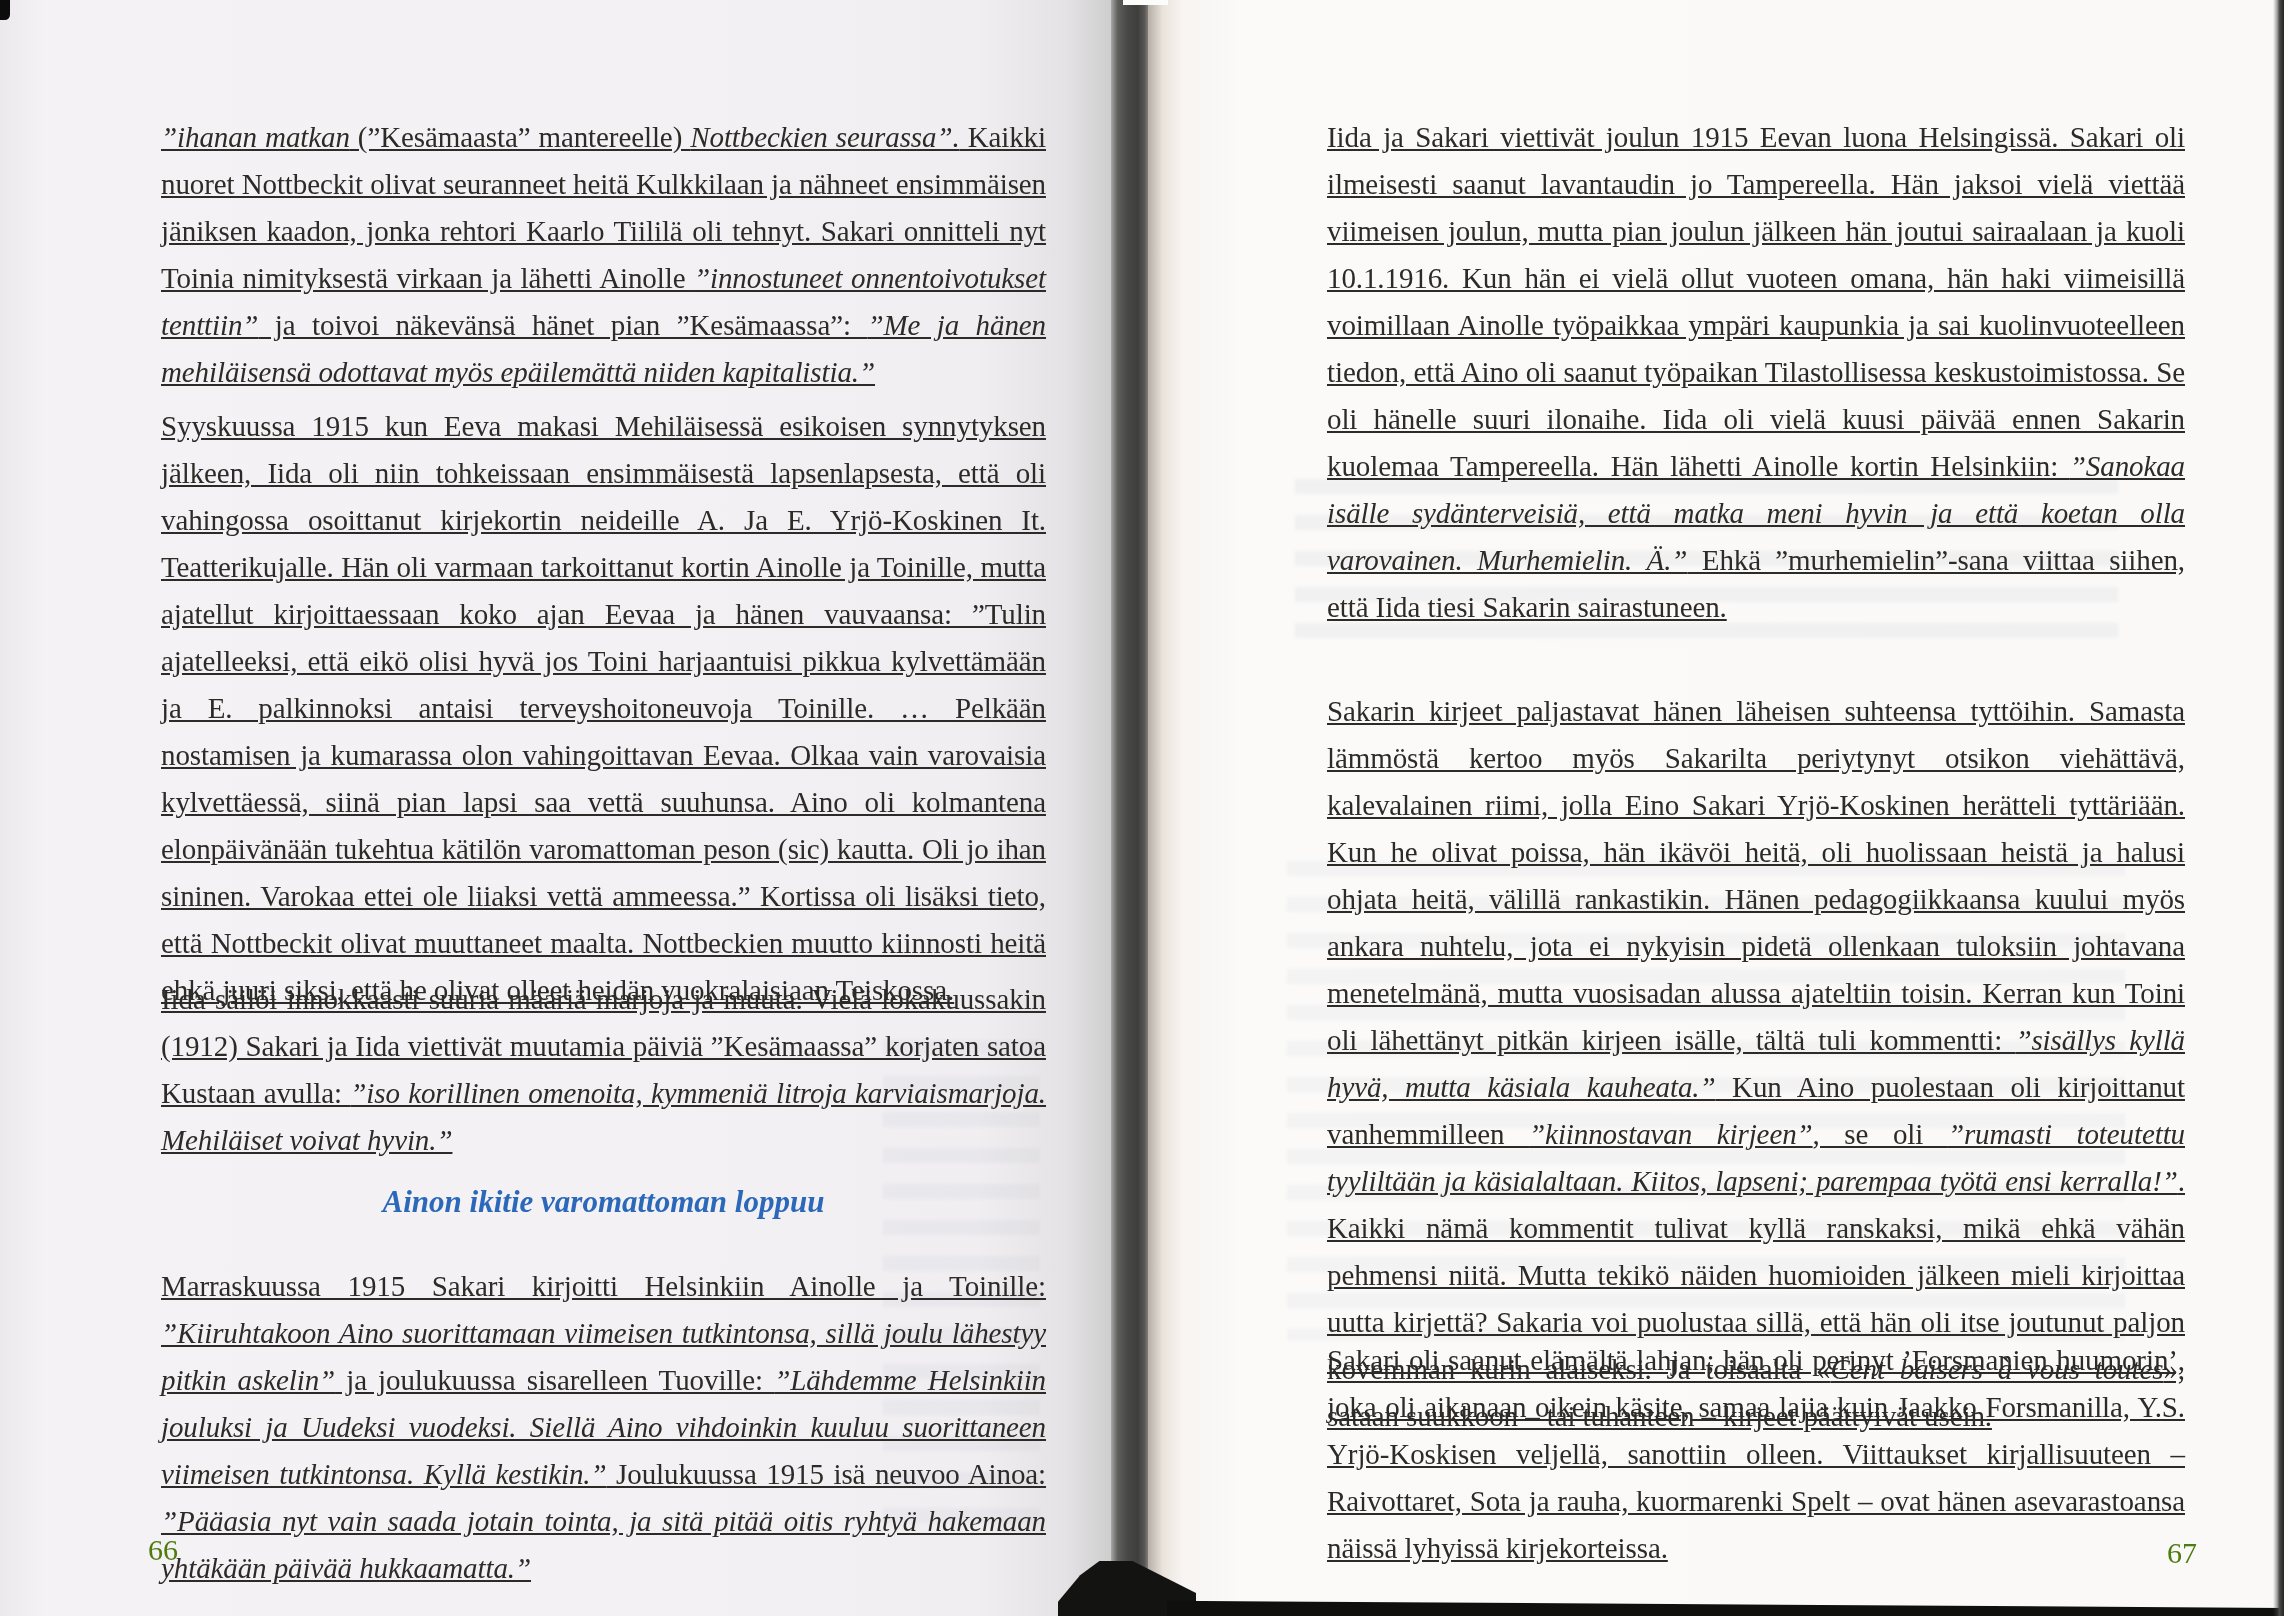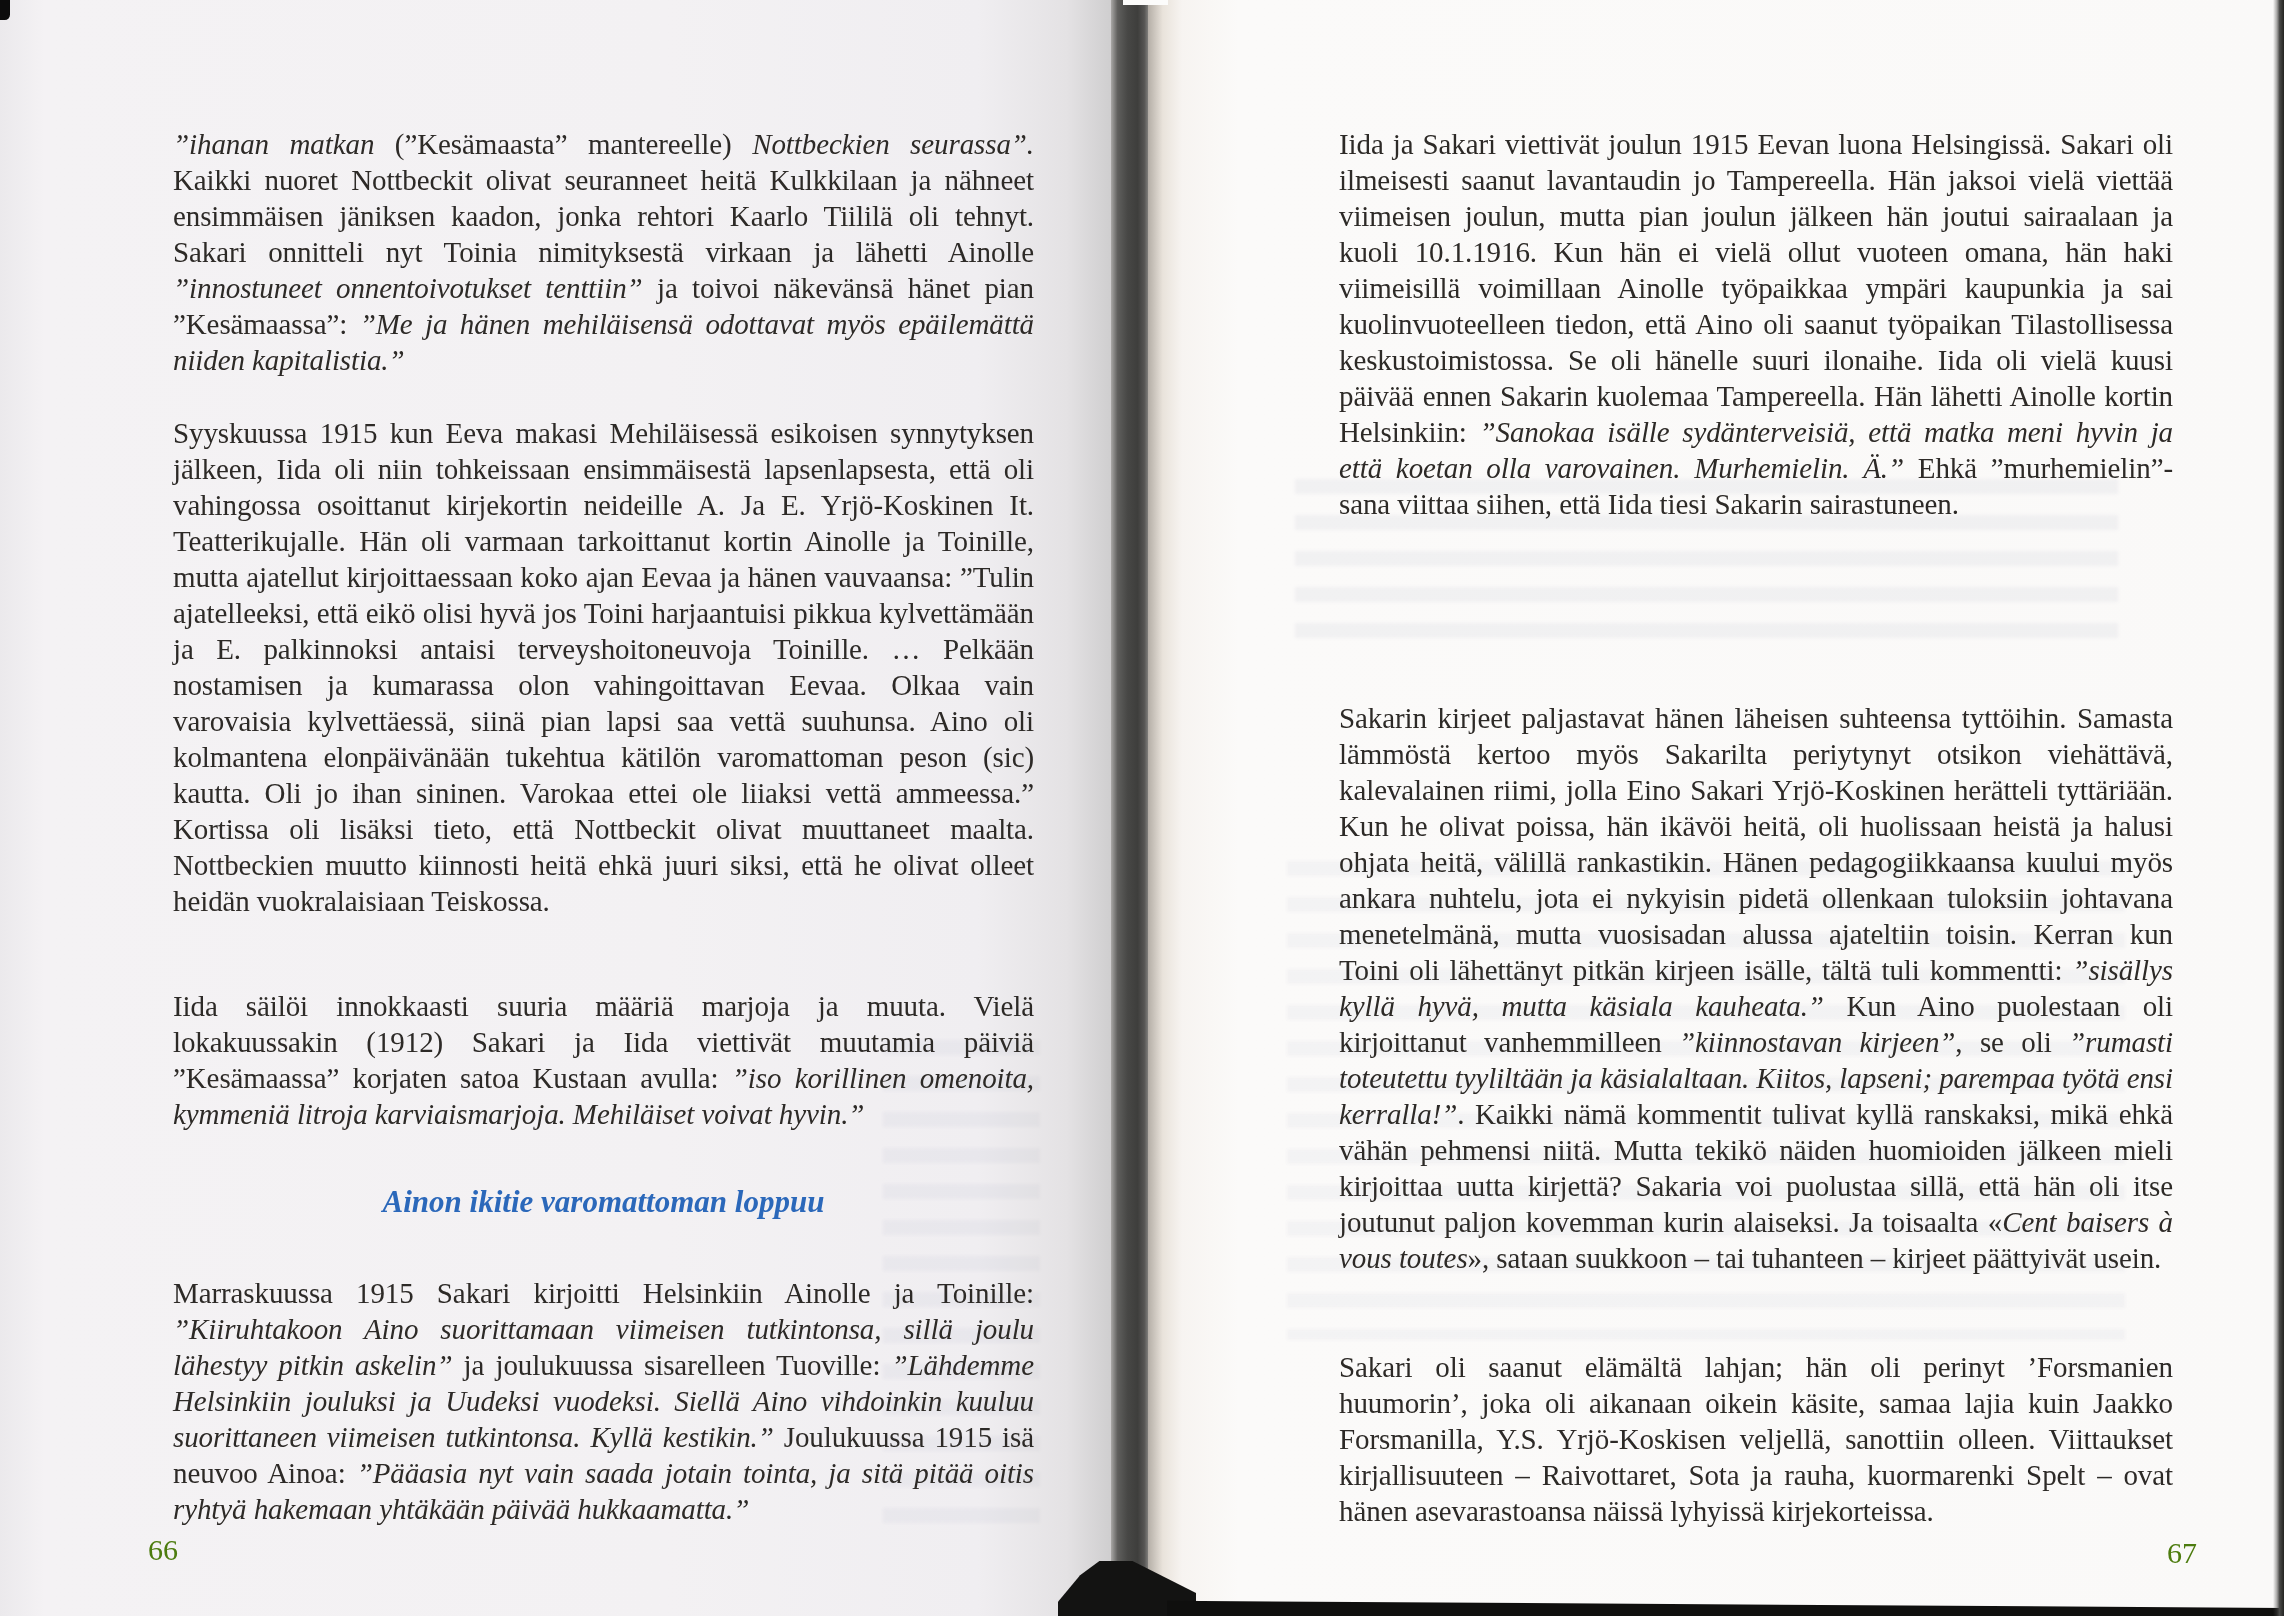--- a/index.html
+++ b/index.html
@@ -32,22 +32,22 @@
     clip-path:polygon(30% 0,54% 0,100% 58%,100% 100%,0 100%,0 74%,16% 26%);
   }
   .bottom-strip{
     position:absolute;left:1167px;right:0;top:1594px;height:22.5px;background:#0f0f0e;
     clip-path:polygon(0 30%,100% 62%,100% 100%,0 100%);
   }
   .text-col{position:absolute;top:0;bottom:0;z-index:4;}
   #left-col{left:161px;width:885px;}
   #right-col{left:1327px;width:858px;}
   .para{
-    position:absolute;left:0;right:0;margin:12px;
-    text-align:justify;font-size:29px;line-height:36px;letter-spacing:-0.1px;
+    position:absolute;left:0;right:0;margin:0;
+    text-align:justify;font-size:29px;line-height:47px;letter-spacing:-0.1px;text-decoration:underline;
   }
   .para .it{font-style:italic;}
   .heading{
     position:absolute;left:0;right:0;margin:0;text-align:center;
     font-size:31px;line-height:36px;font-weight:bold;font-style:italic;
   }
   .pagenum{position:absolute;font-size:30px;line-height:33px;color:#4d7c0f;z-index:4;}
   #pagenum-left{left:148px;top:1533px;}
   #pagenum-right{left:2167px;top:1536px;}
   .ghost{

